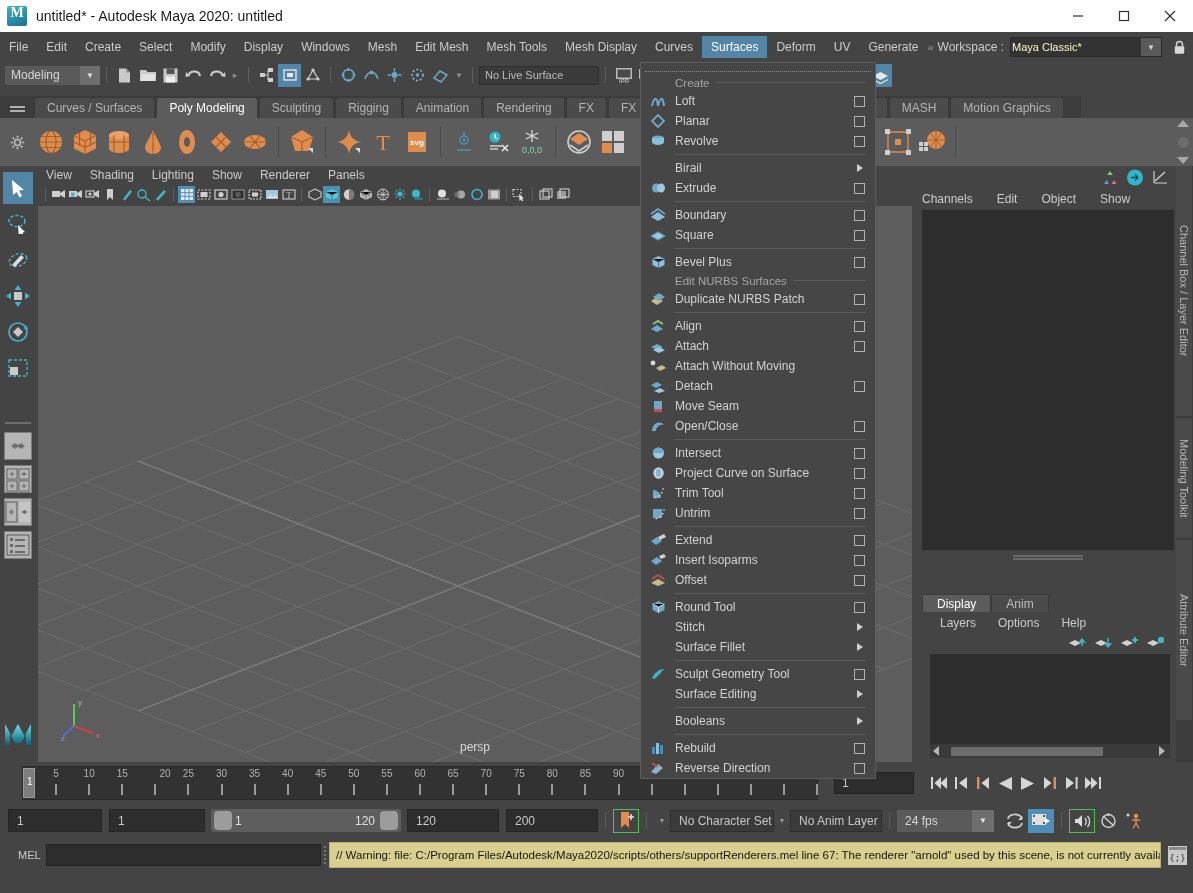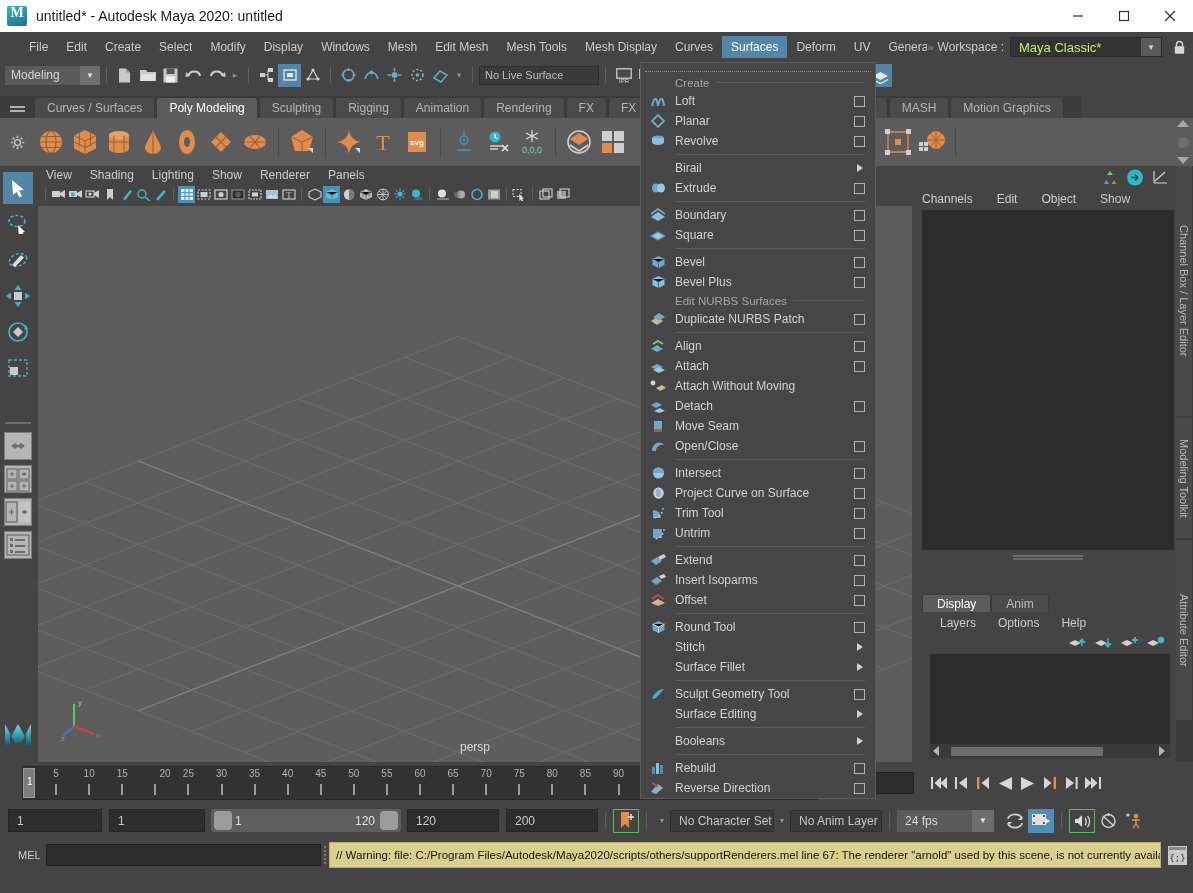--- a/index.html
+++ b/index.html
@@ -27,31 +27,31 @@
     font-family:"Liberation Serif", serif; }
   .title-text { font-size:14px; color:#1a1a1a; font-family:"Liberation Sans",sans-serif; }
   .win-btns { position:absolute; right:0; top:0; height:32px; display:flex; }
   .win-btn { width:46px; height:32px; display:flex; align-items:center; justify-content:center;
     color:#333; font-size:15px; }
   .win-btn.close { font-size:19px; }
 
   
   .menubar {
     position:absolute; left:0; top:32px; width:1193px; height:30px;
-    background:#444444; display:flex; align-items:center; padding-left:20px;
+    background:#444444; display:flex; align-items:center; padding-left:0;
   }
   .menu-item { padding:4px 9px; font-size:12px; color:#cccccc; white-space:nowrap; }
   .menu-item.active { background:#5285a6; color:#ffffff; }
   .ws-area { position:absolute; right:0; top:32px; height:30px; display:flex; align-items:center;
     background:#444444; padding-right:4px; }
   .ws-chev { color:#9a9a9a; font-size:11px; margin-right:4px; }
   .ws-label { font-size:12px; color:#cdcdcd; margin-right:6px; }
   .ws-combo { width:152px; height:20px; background:#333333; border:1px solid #2b2b2b;
     display:flex; align-items:center; position:relative; }
-  .ws-combo span { padding-left:8px; font-size:13px; color:#bef264; }
+  .ws-combo span { padding-left:1px; font-size:11px; color:#fef9c3; }
   .ws-combo .arrow { position:absolute; right:0; top:0; width:20px; height:18px; background:#5a5a5a;
     display:flex; align-items:center; justify-content:center; font-size:8px; color:#d5d5d5;}
   .lock-ico { width:20px; margin-left:7px; display:flex; align-items:center; justify-content:center; }
 
   
   .statusline {
     position:absolute; left:0; top:62px; width:1193px; height:26px;
     background:#444444; display:flex; align-items:center; padding-left:5px;
   }
   .sl-combo { width:95px; height:19px; background:#5a5a5a; border:none; position:relative;
@@ -1366,30 +1366,20 @@
             <path d="M1 8l7-4 7 4-7 4z" fill="none" stroke="#5b93b3" stroke-width="1.2"></path>
           </svg>
         </div>
         <div class="lb">Square</div>
         <div class="box"></div>
       </div>
       <div class="dd-sep"></div>
       <div class="dd-item">
         <div class="ic">
           <svg width="15" height="14" viewBox="0 0 15 14">
-            <path d="M7.5 1l6 3v6l-6 3-6-3V4z" fill="#6fa8c8"></path>
-            <path d="M1.5 4l6 3 6-3M7.5 7v6" stroke="#3d7592" stroke-width="1"></path>
-          </svg>
-        </div>
-        <div class="lb">Bevel</div>
-        <div class="box"></div>
-      </div>
-      <div class="dd-item">
-        <div class="ic">
-          <svg width="15" height="14" viewBox="0 0 15 14">
             <path d="M7.5 1l6 3v6l-6 3-6-3V4z" fill="#8cc0da"></path>
             <path d="M1.5 4l6 3 6-3M7.5 7v6" stroke="#3d7592" stroke-width="1"></path>
           </svg>
         </div>
         <div class="lb">Bevel Plus</div>
         <div class="box"></div>
       </div>
       <div class="dd-head">
         <div class="t">Edit NURBS Surfaces</div>
         <div class="ln"></div>

